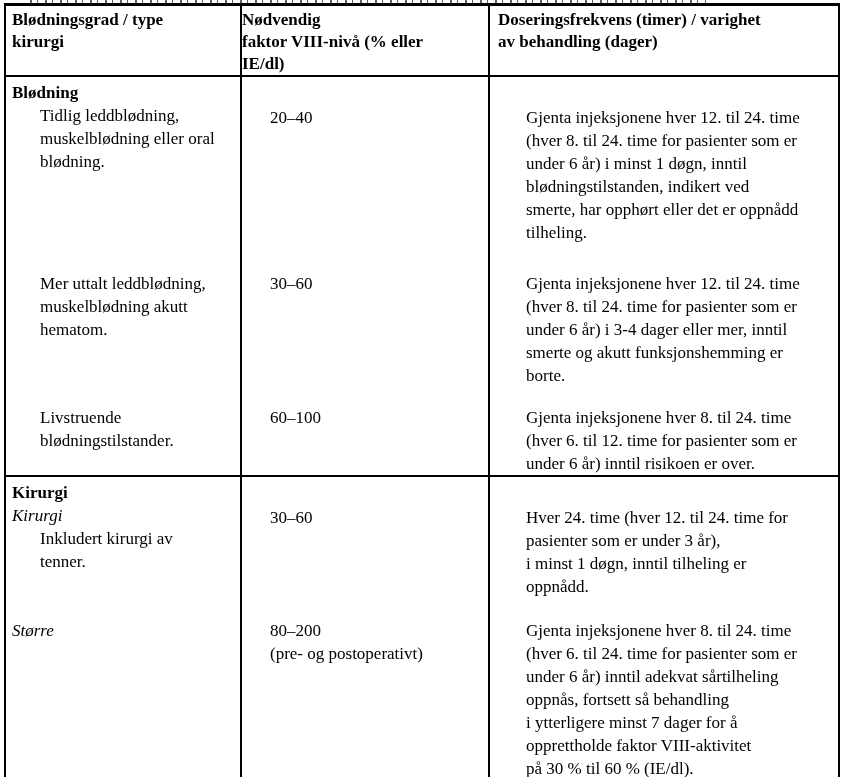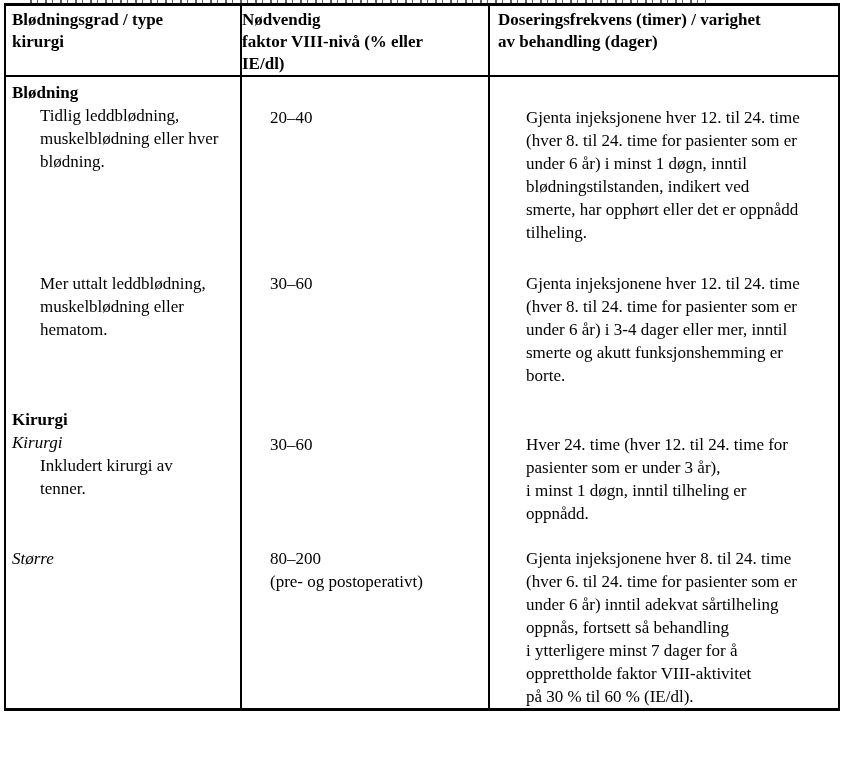--- a/index.html
+++ b/index.html
@@ -102,50 +102,64 @@
 IE/dl)</th>
       <th class="pad3 txt">Doseringsfrekvens (timer) / varighet
 av behandling (dager)</th>
     </tr>
   </thead>
   <tbody>
     <tr class="row-bleed-1">
       <td class="pad1 pt-sm">
         <div class="sec-title">Blødning</div>
         <div class="txt">Tidlig leddblødning,
-muskelblødning eller hver
+muskelblødning eller oral
 blødning.</div>
       </td>
       <td class="pad2 pt-line">
         <div class="txt">20–40</div>
       </td>
       <td class="pad3 pt-line">
         <div class="txt">Gjenta injeksjonene hver 12. til 24. time
 (hver 8. til 24. time for pasienter som er
 under 6 år) i minst 1 døgn, inntil
 blødningstilstanden, indikert ved
 smerte, har opphørt eller det er oppnådd
 tilheling.</div>
       </td>
     </tr>
     <tr class="row-bleed-2">
       <td class="pad1 pt-md">
         <div class="txt">Mer uttalt leddblødning,
-muskelblødning eller
+muskelblødning akutt
 hematom.</div>
       </td>
       <td class="pad2 pt-md">
         <div class="txt">30–60</div>
       </td>
       <td class="pad3 pt-md">
         <div class="txt">Gjenta injeksjonene hver 12. til 24. time
 (hver 8. til 24. time for pasienter som er
 under 6 år) i 3-4 dager eller mer, inntil
 smerte og akutt funksjonshemming er
 borte.</div>
+      </td>
+    </tr>
+    <tr class="row-bleed-3">
+      <td class="pad1 pt-xs">
+        <div class="txt">Livstruende
+blødningstilstander.</div>
+      </td>
+      <td class="pad2 pt-xs">
+        <div class="txt">60–100</div>
+      </td>
+      <td class="pad3 pt-xs">
+        <div class="txt">Gjenta injeksjonene hver 8. til 24. time
+(hver 6. til 12. time for pasienter som er
+under 6 år) inntil risikoen er over.</div>
       </td>
     </tr>
     <tr class="row-surg-1">
       <td class="pad1 pt-sm">
         <div class="sec-title">Kirurgi</div>
         <div class="sub-italic">Kirurgi</div>
         <div class="txt">Inkludert kirurgi av
 tenner.</div>
       </td>
       <td class="pad2 pt-line">

